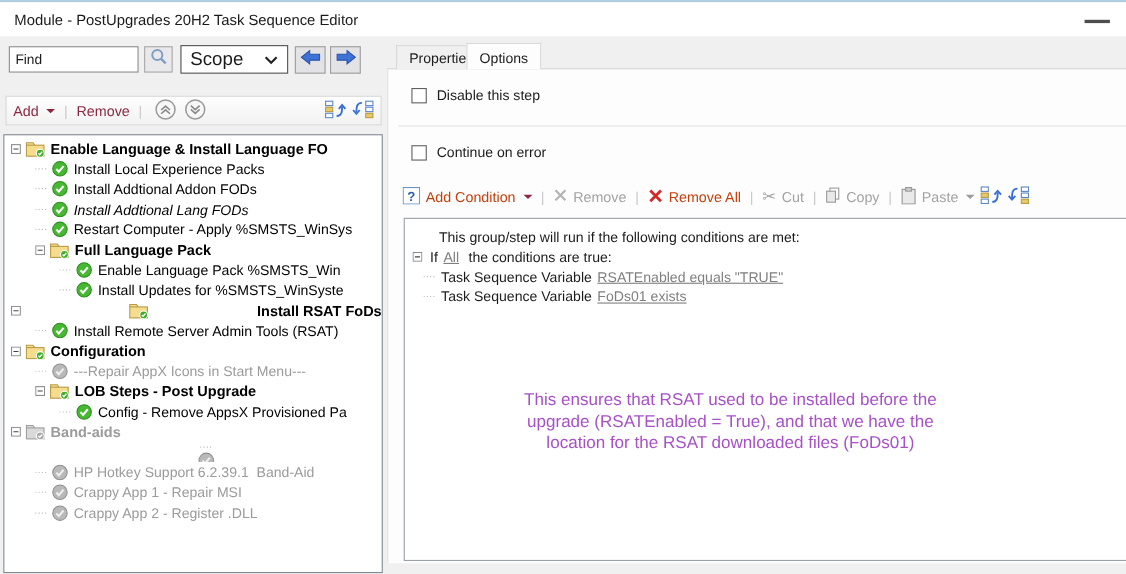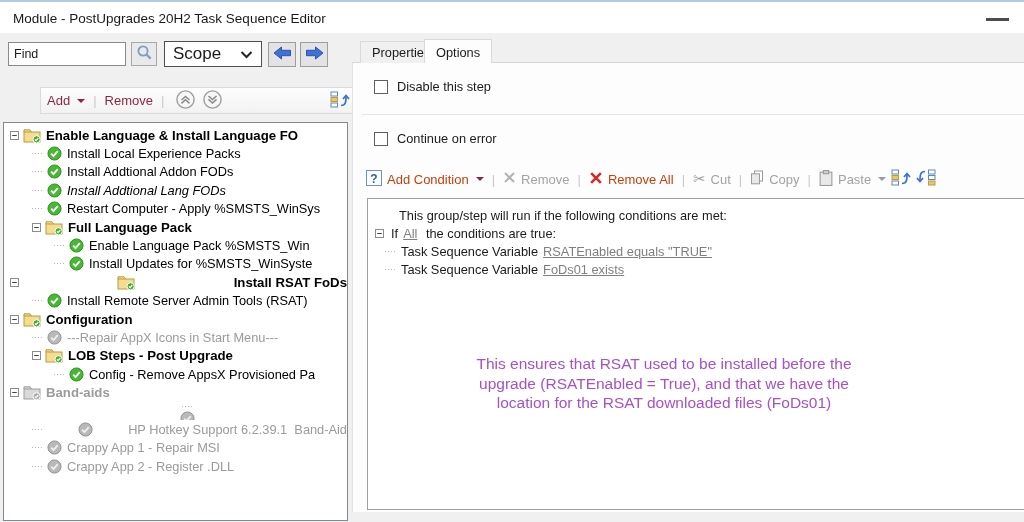--- a/index.html
+++ b/index.html
@@ -28,21 +28,21 @@
     background:#fff; border:1px solid #4f4f4f; display:flex; align-items:center;
     padding:0 8px; font-size:17px; }
   .scope-select .chev { margin-left:auto; }
   .nav-btn { position:absolute; top:40px; width:28px; height:25px; background:#e3e3e5;
     border:1px solid #9d9d9d; display:flex; align-items:center; justify-content:center; }
   .nav-left  { left:268px; } .nav-right { left:300px; }
 
   
   .left-toolbar { position:absolute; left:5px; top:85px; width:342px; height:27px;
     background:linear-gradient(#fefefe,#f2f2f2); border:1px solid #dadada;
-    display:flex; align-items:center; padding:0 6px; font-size:13px;margin-left:35px; }
+    display:flex; align-items:center; padding:0 6px; font-size:13px; }
   .tb-text { color:#8d2741; }
   .tb-sep { color:#c9c9c9; margin:0 8px; font-size:13px; }
   .tb-btn { display:flex; align-items:center; gap:5px; cursor:default; white-space:nowrap; }
   .caret { width:0; height:0; border-left:4px solid transparent; border-right:4px solid transparent;
     border-top:4px solid #8d2741; display:inline-block; margin-left:2px; }
   .caret.gray { border-top-color:#9c9c9c; }
   .circle-btn { margin:0 3px; display:flex; align-items:center; }
   .tb-spacer { flex:1; }
   .reorder { margin-left:5px; display:flex; align-items:center; }
 
@@ -299,21 +299,21 @@
           <rect x="1" y="4" width="16" height="10" fill="#d9d9d9" stroke="#9d9d9d"></rect>
           <circle cx="13.6" cy="11.3" r="3.6" fill="#a9a9a9" stroke="#fff"></circle>
           <path d="M11.9 11.3 l1.2 1.3 l2.2 -2.6" stroke="#fff" stroke-width="1.2" fill="none"></path>
         </svg></span><span class="ts-label">Band-aids</span></div>
     <div class="ts-row disabled" style="padding-left: 28px; flex-direction: column;"><span class="conn"><svg width="12" height="9" viewBox="0 0 12 9">
           <line x1="0" y1="4.5" x2="11" y2="4.5" stroke="#b9b9b9" stroke-dasharray="1 2"></line>
         </svg></span><span class="ticon"><svg width="15" height="15" viewBox="0 0 16 16">
           <circle cx="8" cy="8" r="7" fill="#b9b9b9" stroke="#8f8f8f"></circle>
           <path d="M4.5 8.2 l2.4 2.6 l4.6 -5.4" stroke="#eeeeee" stroke-width="2" fill="none"></path>
         </svg></span><span class="ts-label">Dell Command Monitor Band-Aid</span></div>
-    <div class="ts-row disabled" style="padding-left: 28px; justify-content: space-between;"><span class="conn"><svg width="12" height="9" viewBox="0 0 12 9">
+    <div class="ts-row disabled" style="padding-left: 28px;"><span class="conn"><svg width="12" height="9" viewBox="0 0 12 9">
           <line x1="0" y1="4.5" x2="11" y2="4.5" stroke="#b9b9b9" stroke-dasharray="1 2"></line>
         </svg></span><span class="ticon"><svg width="15" height="15" viewBox="0 0 16 16">
           <circle cx="8" cy="8" r="7" fill="#b9b9b9" stroke="#8f8f8f"></circle>
           <path d="M4.5 8.2 l2.4 2.6 l4.6 -5.4" stroke="#eeeeee" stroke-width="2" fill="none"></path>
         </svg></span><span class="ts-label">HP Hotkey Support 6.2.39.1  Band-Aid</span></div>
     <div class="ts-row disabled" style="padding-left: 28px;"><span class="conn"><svg width="12" height="9" viewBox="0 0 12 9">
           <line x1="0" y1="4.5" x2="11" y2="4.5" stroke="#b9b9b9" stroke-dasharray="1 2"></line>
         </svg></span><span class="ticon"><svg width="15" height="15" viewBox="0 0 16 16">
           <circle cx="8" cy="8" r="7" fill="#b9b9b9" stroke="#8f8f8f"></circle>
           <path d="M4.5 8.2 l2.4 2.6 l4.6 -5.4" stroke="#eeeeee" stroke-width="2" fill="none"></path>

